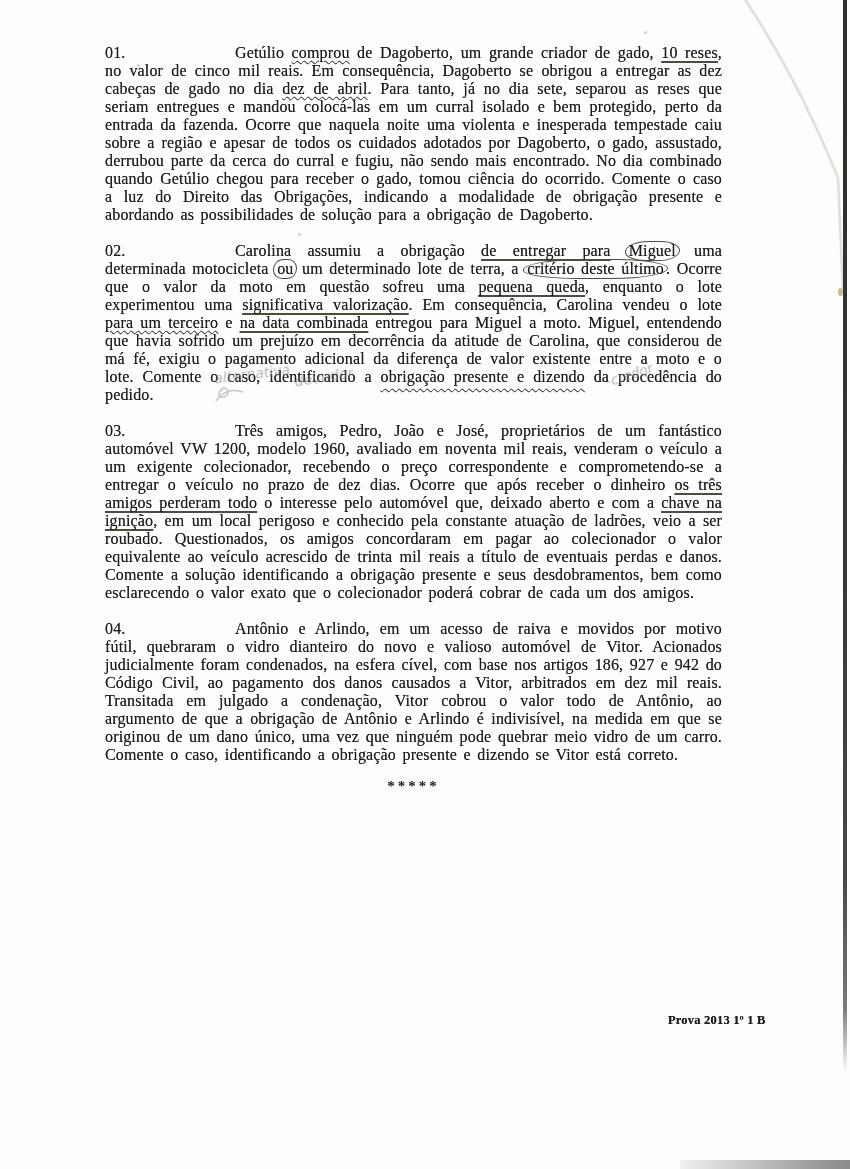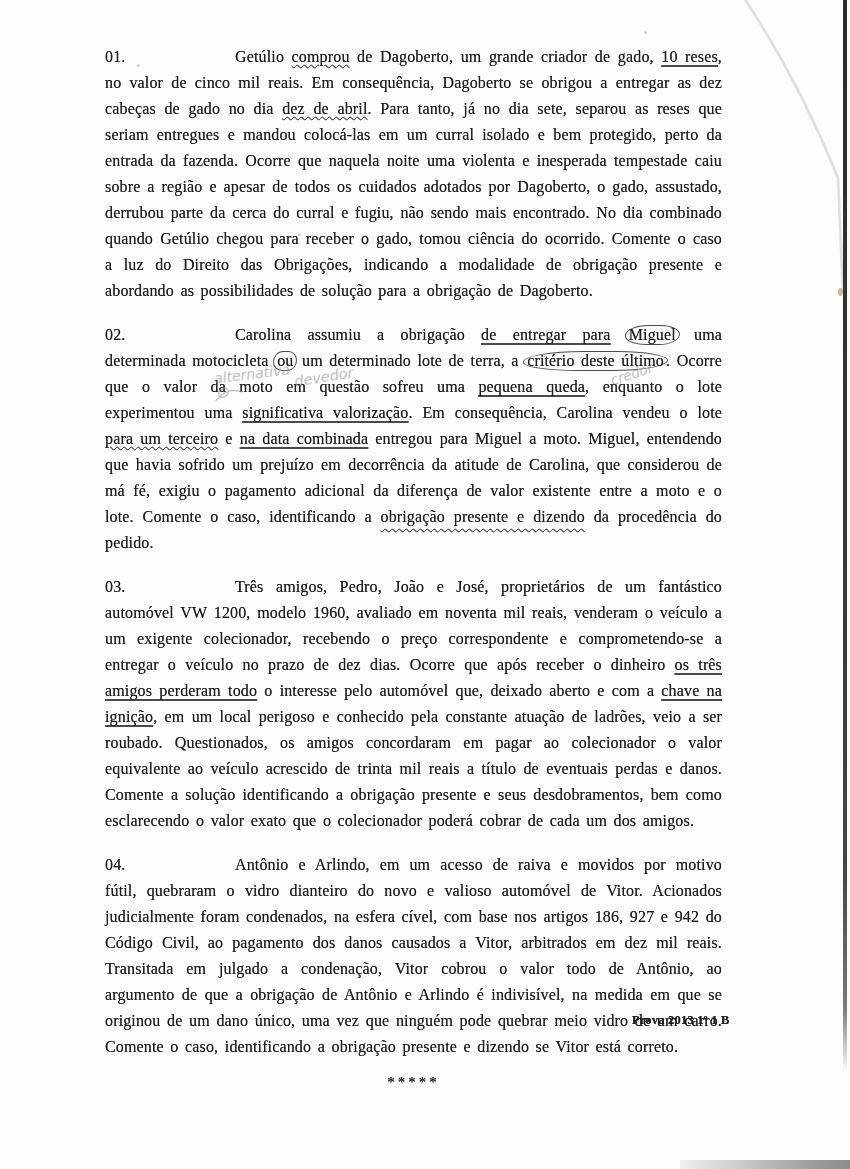--- a/index.html
+++ b/index.html
@@ -19,21 +19,21 @@
     text-align:center;
     font-size:19px; line-height:24px; font-weight:bold;
     letter-spacing:.6px;
     text-decoration:underline;
     text-decoration-thickness:2px;
     text-underline-offset:3px;
   }
 
   .questions { margin-top:44px; }
   .q {
-    font-size:16px; line-height:26px;
+    font-size:16px; line-height:18px;
     text-align:justify;
     word-spacing:2.4px; letter-spacing:.15px;
     text-shadow:0 0 .35px rgba(30,30,28,.7);
   }
   .q + .q { margin-top:18px; }
   .qnum { display:inline-block; width:130px; }
 
   
   .mark-underline {
     text-decoration:underline;
@@ -60,21 +60,21 @@
     margin:12px -2px;
   }
 
   .stars {
     margin-top:14px;
     text-align:center;
     font-weight:bold; font-size:15px; letter-spacing:3px;
   }
 
   .footer-ref {
-    position:absolute; left:632px; top:1013px;
+    position:absolute; left:668px; top:1013px;
     font-weight:bold; font-size:12.5px; letter-spacing:.2px;
     text-shadow:0 0 .3px rgba(30,30,28,.8);
   }
 
   
   .pencil-word {
     position:absolute;
     font-family:"DejaVu Sans", sans-serif;
     font-style:italic;
     color:var(--pencil);

